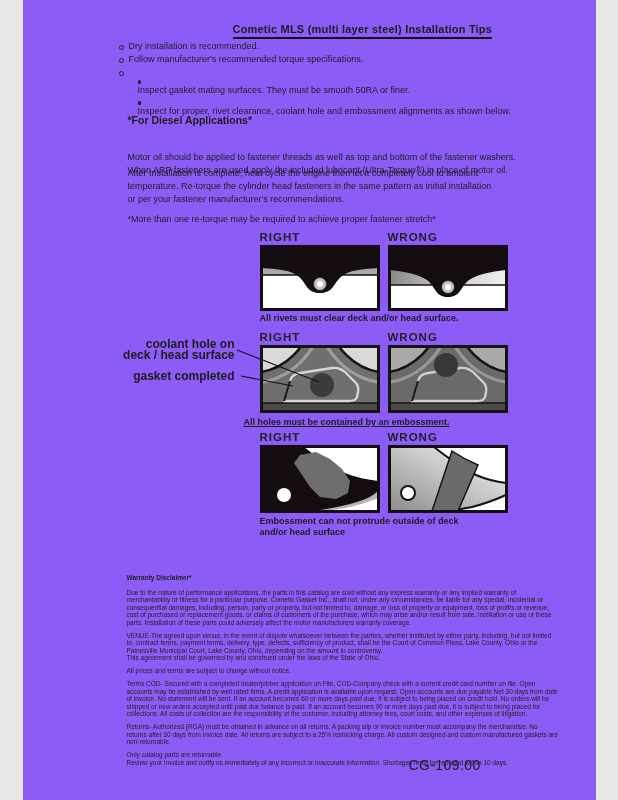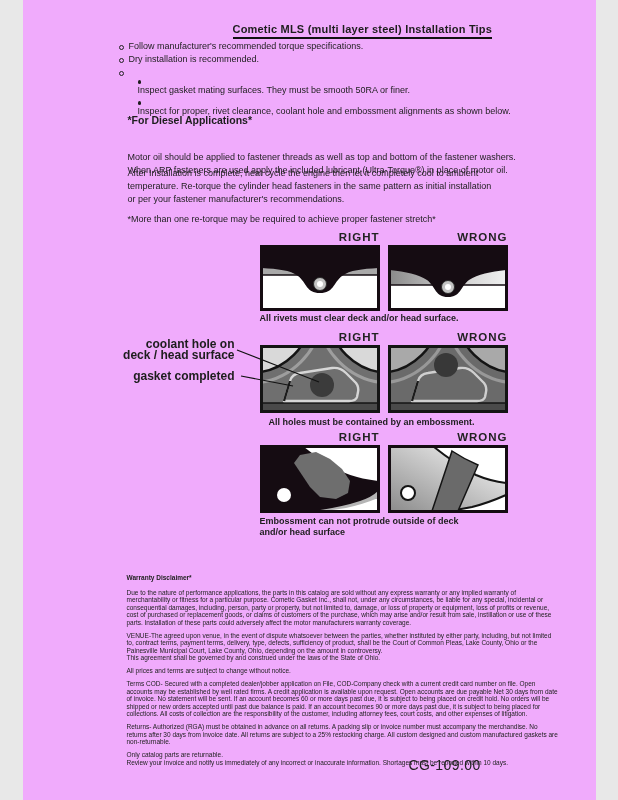--- a/index.html
+++ b/index.html
@@ -1,19 +1,19 @@
 <!DOCTYPE html>
 <html><head>
 <meta charset="utf-8">
 <style>
   html,body{margin:0;padding:0;background:#e8e8e8;}
   .page{
     position:relative;
     width:573px;height:800px;
-    background:#f0abfc;
+    background:#8b5cf6;
     font-family:"Liberation Sans","DejaVu Sans",sans-serif;
     color:#1d1d1d;
     overflow:hidden;
     margin:0 auto;
   }
   .abs{position:absolute;}
   .pre{white-space:pre-line;}
   .title{
     left:105px;top:19px;
     font-size:11px;font-weight:bold;letter-spacing:.2px;
@@ -27,21 +27,21 @@
     margin:4.5px 5px 0 0;flex:0 0 auto;
   }
   .sb-row{display:flex;align-items:flex-start;margin-left:19px;flex-direction:column;}
   .sb-marker{
     width:3.5px;height:3.5px;background:#1d1d1d;border-radius:50%;
     margin:4.5px 4px 0 0;flex:0 0 auto;
   }
   .h2{font-size:10.5px;font-weight:bold;}
   .body-par{font-size:9px;line-height:13px;width:440px;}
   .dlabel{
-    width:120px;text-align:right;
+    width:120px;text-align:left;
     font-size:11.5px;font-weight:bold;letter-spacing:1px;color:#222;
   }
   .caption{font-size:9px;font-weight:bold;line-height:11px;}
   .annot{
     width:112px;text-align:right;
     font-size:12px;font-weight:bold;line-height:11px;
   }
   .legal{left:104px;top:574px;width:432px;font-size:6.5px;line-height:7.5px;color:#222;}
   .legal-h{font-weight:bold;margin-bottom:7px;}
   .legal p{margin:0 0 5.5px 0;}
@@ -53,25 +53,25 @@
 
 <div class="page">
 
   <div class="abs" style="left:105px;top:0;">
     <span class="title" style="position:relative;top:19px;">Cometic MLS (multi layer steel) Installation Tips</span>
   </div>
 
   <div class="abs bullets">
     <div class="b-row">
       <span class="b-marker"></span>
-      <span>Follow manufacturer's recommended torque specifications.</span>
+      <span>Dry installation is recommended.</span>
     </div>
     <div class="b-row">
       <span class="b-marker"></span>
-      <span>Dry installation is recommended.</span>
+      <span>Follow manufacturer's recommended torque specifications.</span>
     </div>
     <div class="b-row">
       <span class="b-marker"></span>
     </div>
     <div class="sb-row">
       <span class="sb-marker"></span>
       <span>Inspect gasket mating surfaces.  They must be smooth 50RA or finer.</span>
     </div>
     <div class="sb-row">
       <span class="sb-marker"></span>
@@ -162,21 +162,21 @@
       <circle cx="58" cy="20" r="12" fill="#383838"></circle>
       <rect x="1.5" y="1.5" width="117" height="65" fill="none" stroke="#141414" stroke-width="3"></rect>
     </svg>
   </div>
 
   <svg class="abs" style="left:130px;top:342px;pointer-events:none;" width="180" height="55" viewBox="0 0 180 55">
     <line x1="84" y1="8" x2="166" y2="40" stroke="#111" stroke-width="1.2"></line>
     <line x1="88" y1="34" x2="140" y2="44" stroke="#111" stroke-width="1.2"></line>
   </svg>
 
-  <div class="abs caption" style="left:246px;top:417px;">All holes must be contained by an embossment.</div>
+  <div class="abs caption" style="left:221px;top:417px;text-decoration:underline;">All holes must be contained by an embossment.</div>
 
   <div class="abs dlabel" style="left:237px;top:431px;">RIGHT</div>
   <div class="abs dlabel" style="left:365px;top:431px;">WRONG</div>
 
   <div class="abs" style="left:237px;top:445px;">
     <svg width="120" height="68" viewBox="0 0 120 68">
       <rect x="0" y="0" width="120" height="68" fill="#ffffff"></rect>
       <rect x="2" y="2" width="116" height="64" fill="#150c12"></rect>
       <path d="M44,2 H118 V36 Q86,32 66,18 Q54,10 44,2 Z" fill="#ffffff"></path>
       <path d="M118,53 L118,66 L62,66 Q86,62 102,57 Q112,54 118,53 Z" fill="#ffffff"></path>

